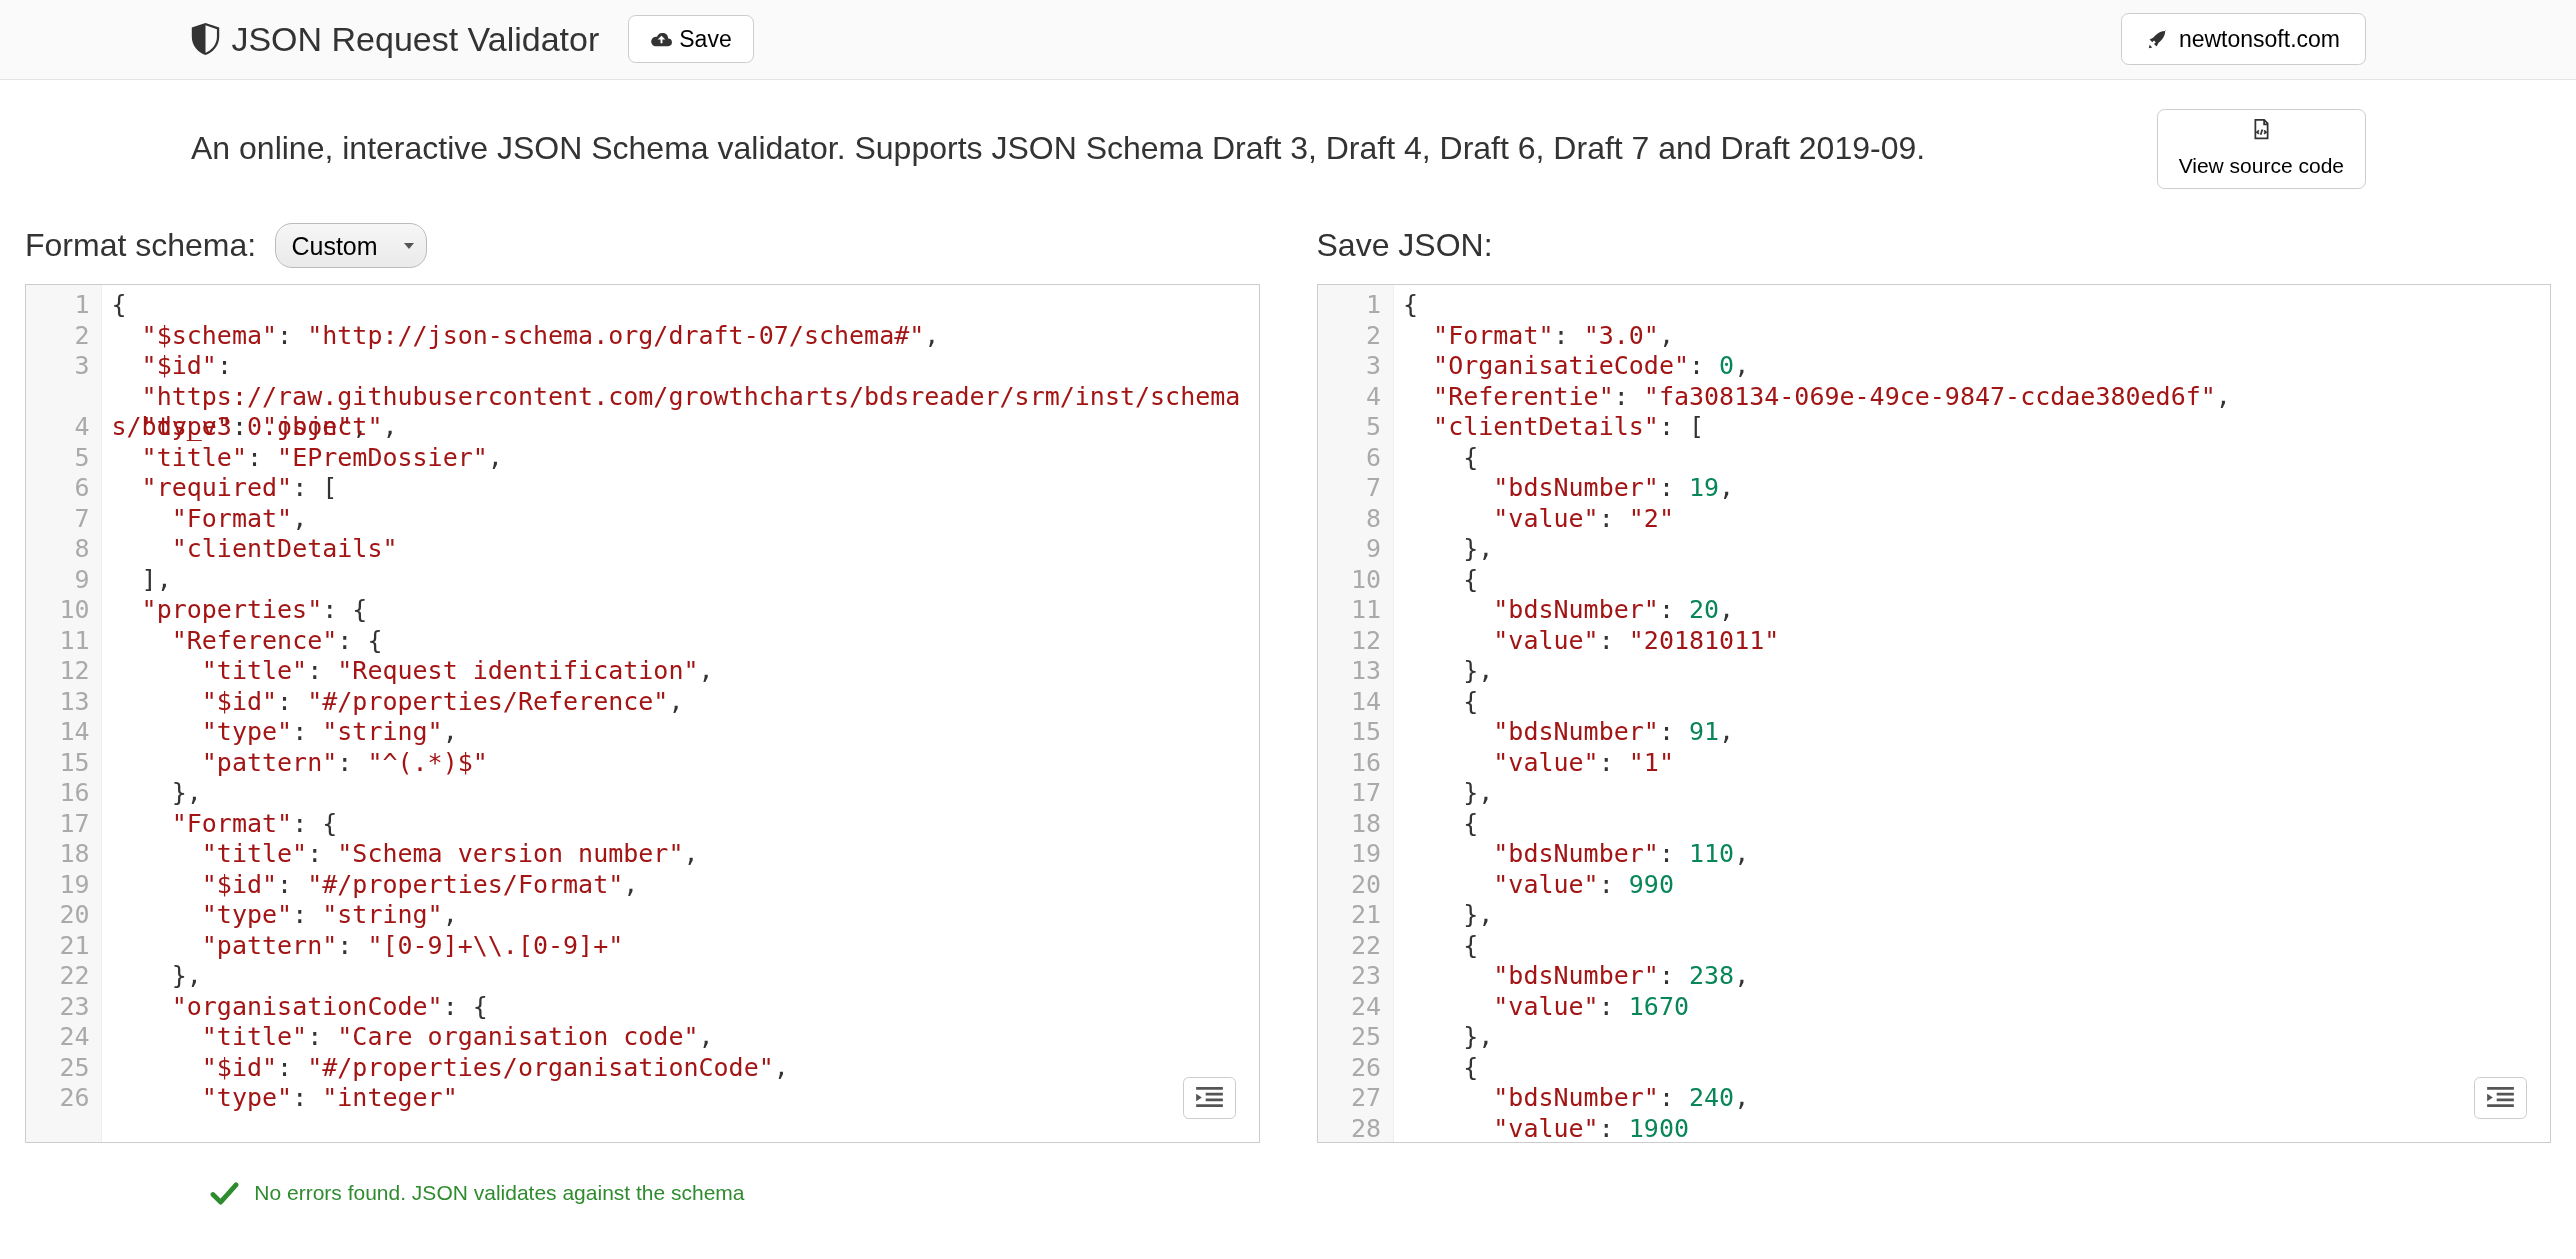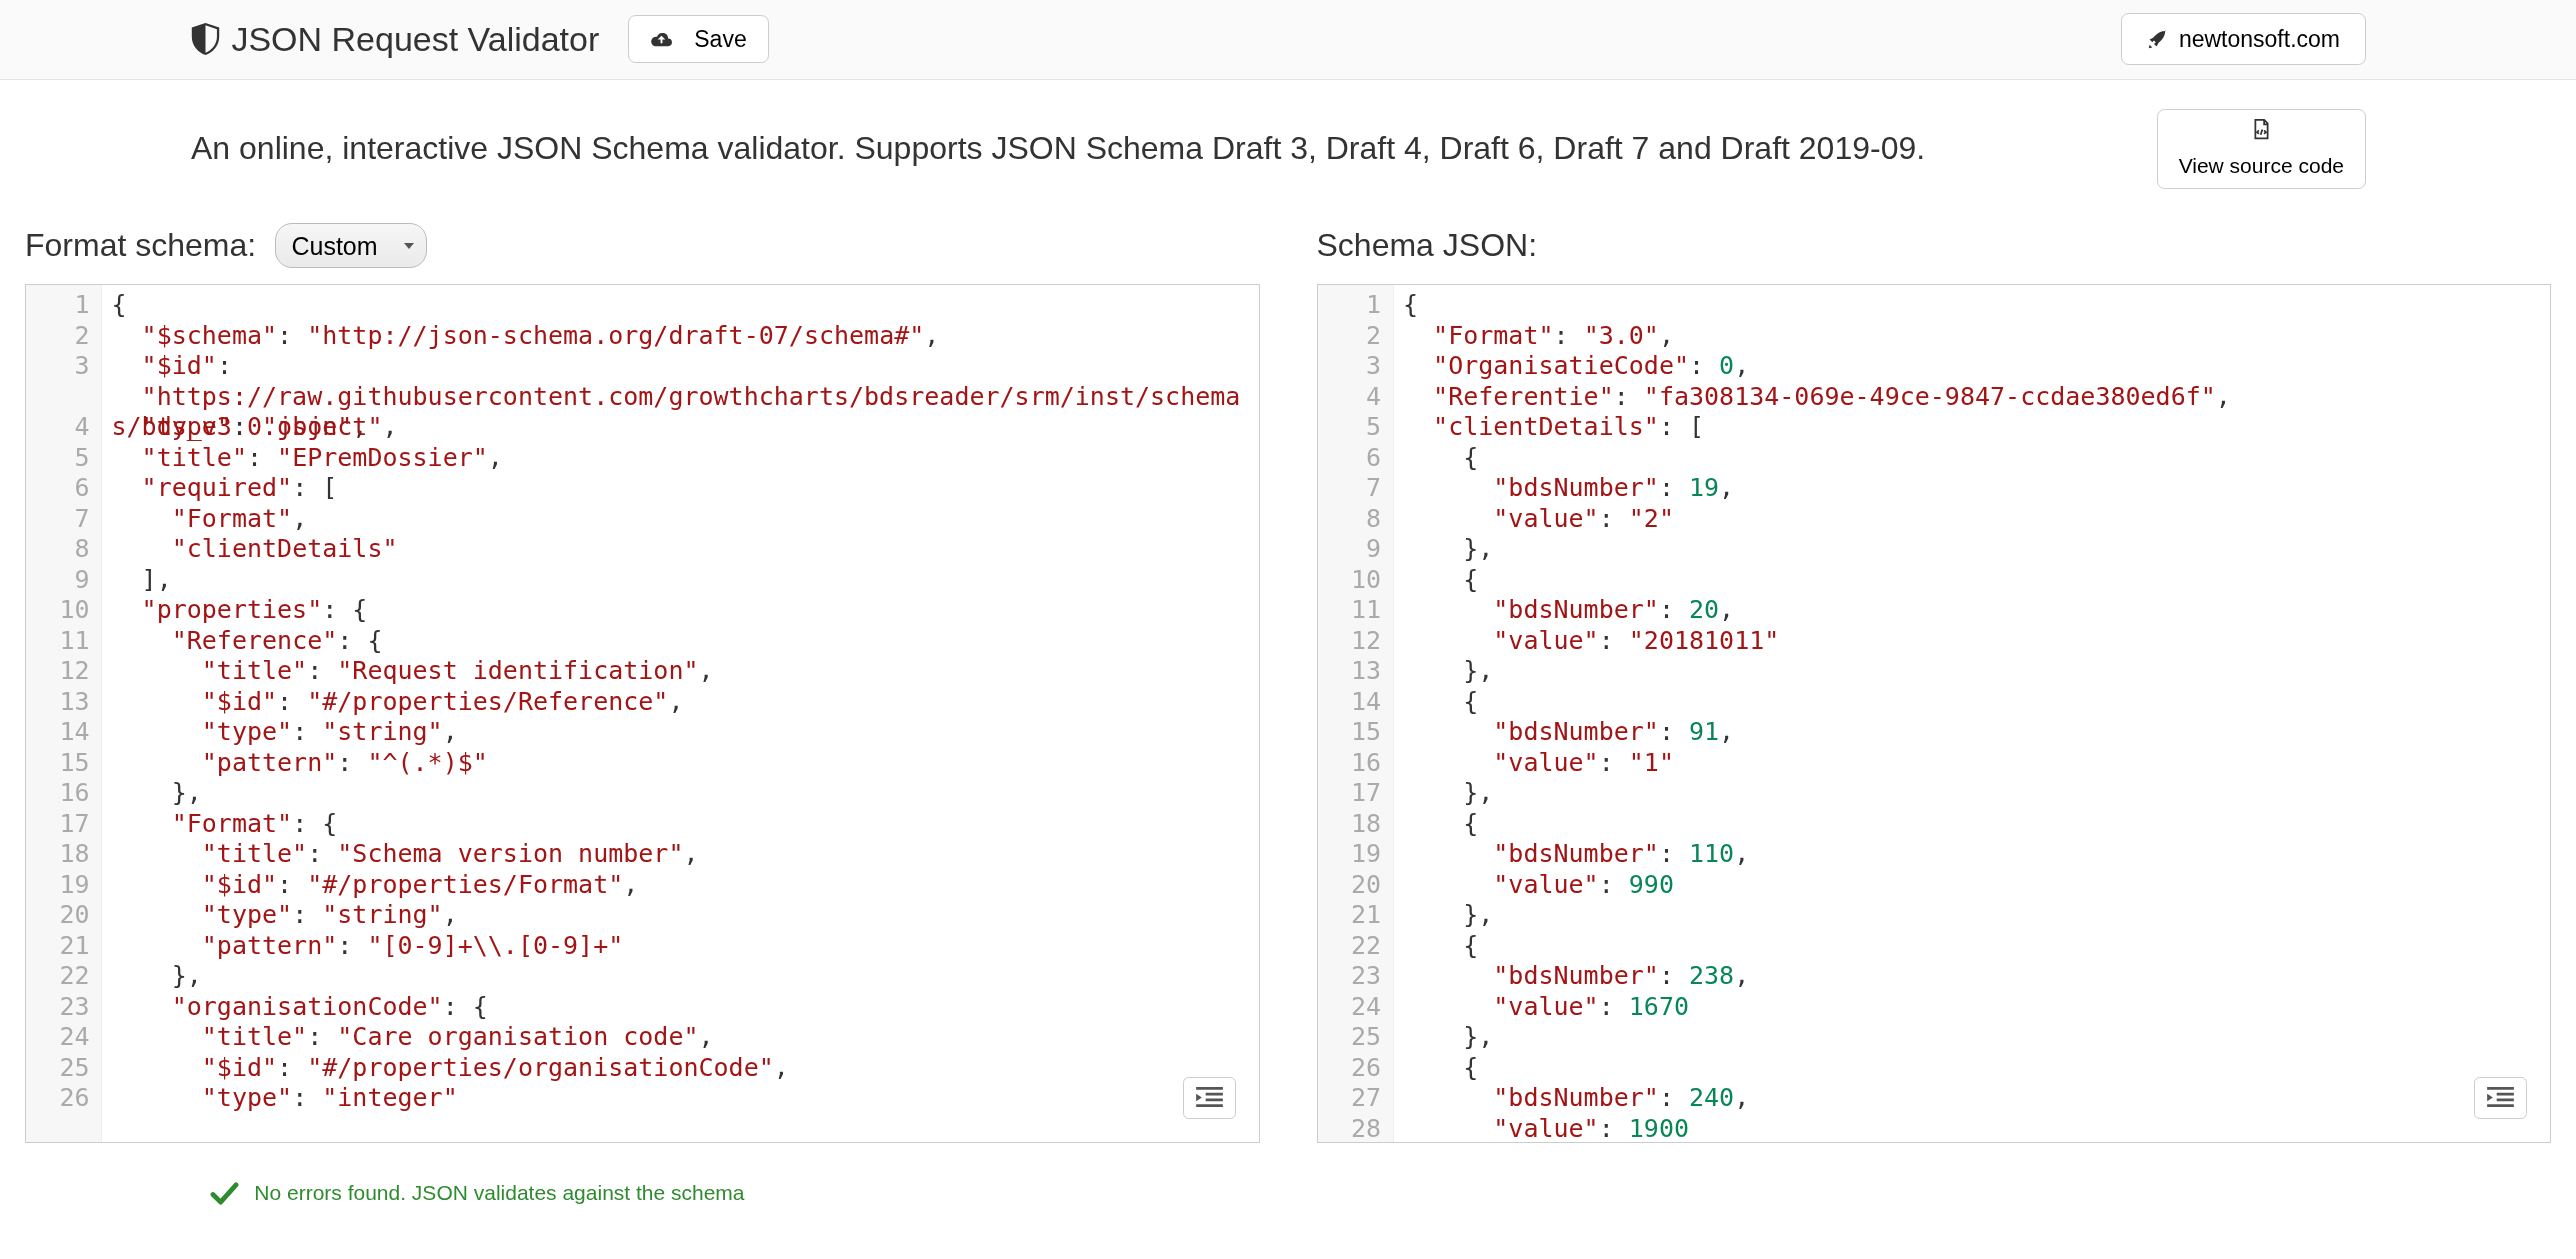--- a/index.html
+++ b/index.html
@@ -22,21 +22,21 @@
   .app-title { font-size: 34px; font-weight: 500; color: #333; }
   .save-btn {
     margin-left: 29px;
     padding: 9.5px 21px;
     border: 1px solid #ccc;
     border-radius: 7.6px;
     background: #fff;
     font-size: 23px;
     display: inline-flex;
     align-items: center;
-    gap: 21px;
+    gap: 6px;
     cursor: pointer;
   }
   .spacer { flex: 1; }
   .newton-btn {
     padding: 11.4px 25px;
     border: 1px solid #ccc;
     border-radius: 7.6px;
     background: #fff;
     font-size: 23px;
     display: inline-flex;
@@ -256,21 +256,21 @@
           <svg width="27" height="21" viewBox="0 0 28 22">
               <path fill="#555" d="M0 0h28v3H0zM10 6h18v3H10zM10 12h18v3H10zM0 18h28v3H0zM0 7l6 4-6 4z"></path>
             </svg>
         </span>
       </button>
     </div>
   </div>
 
   <div class="pane">
     <div class="pane-header">
-      <span class="pane-label">Schema JSON:</span>
+      <span class="pane-label">Save JSON:</span>
     </div>
     <div class="editor">
       <div class="gutter" id="right-gutter">
           <div>1</div>
           <div>2</div>
           <div>3</div>
           <div>4</div>
           <div>5</div>
           <div>6</div>
           <div>7</div>

